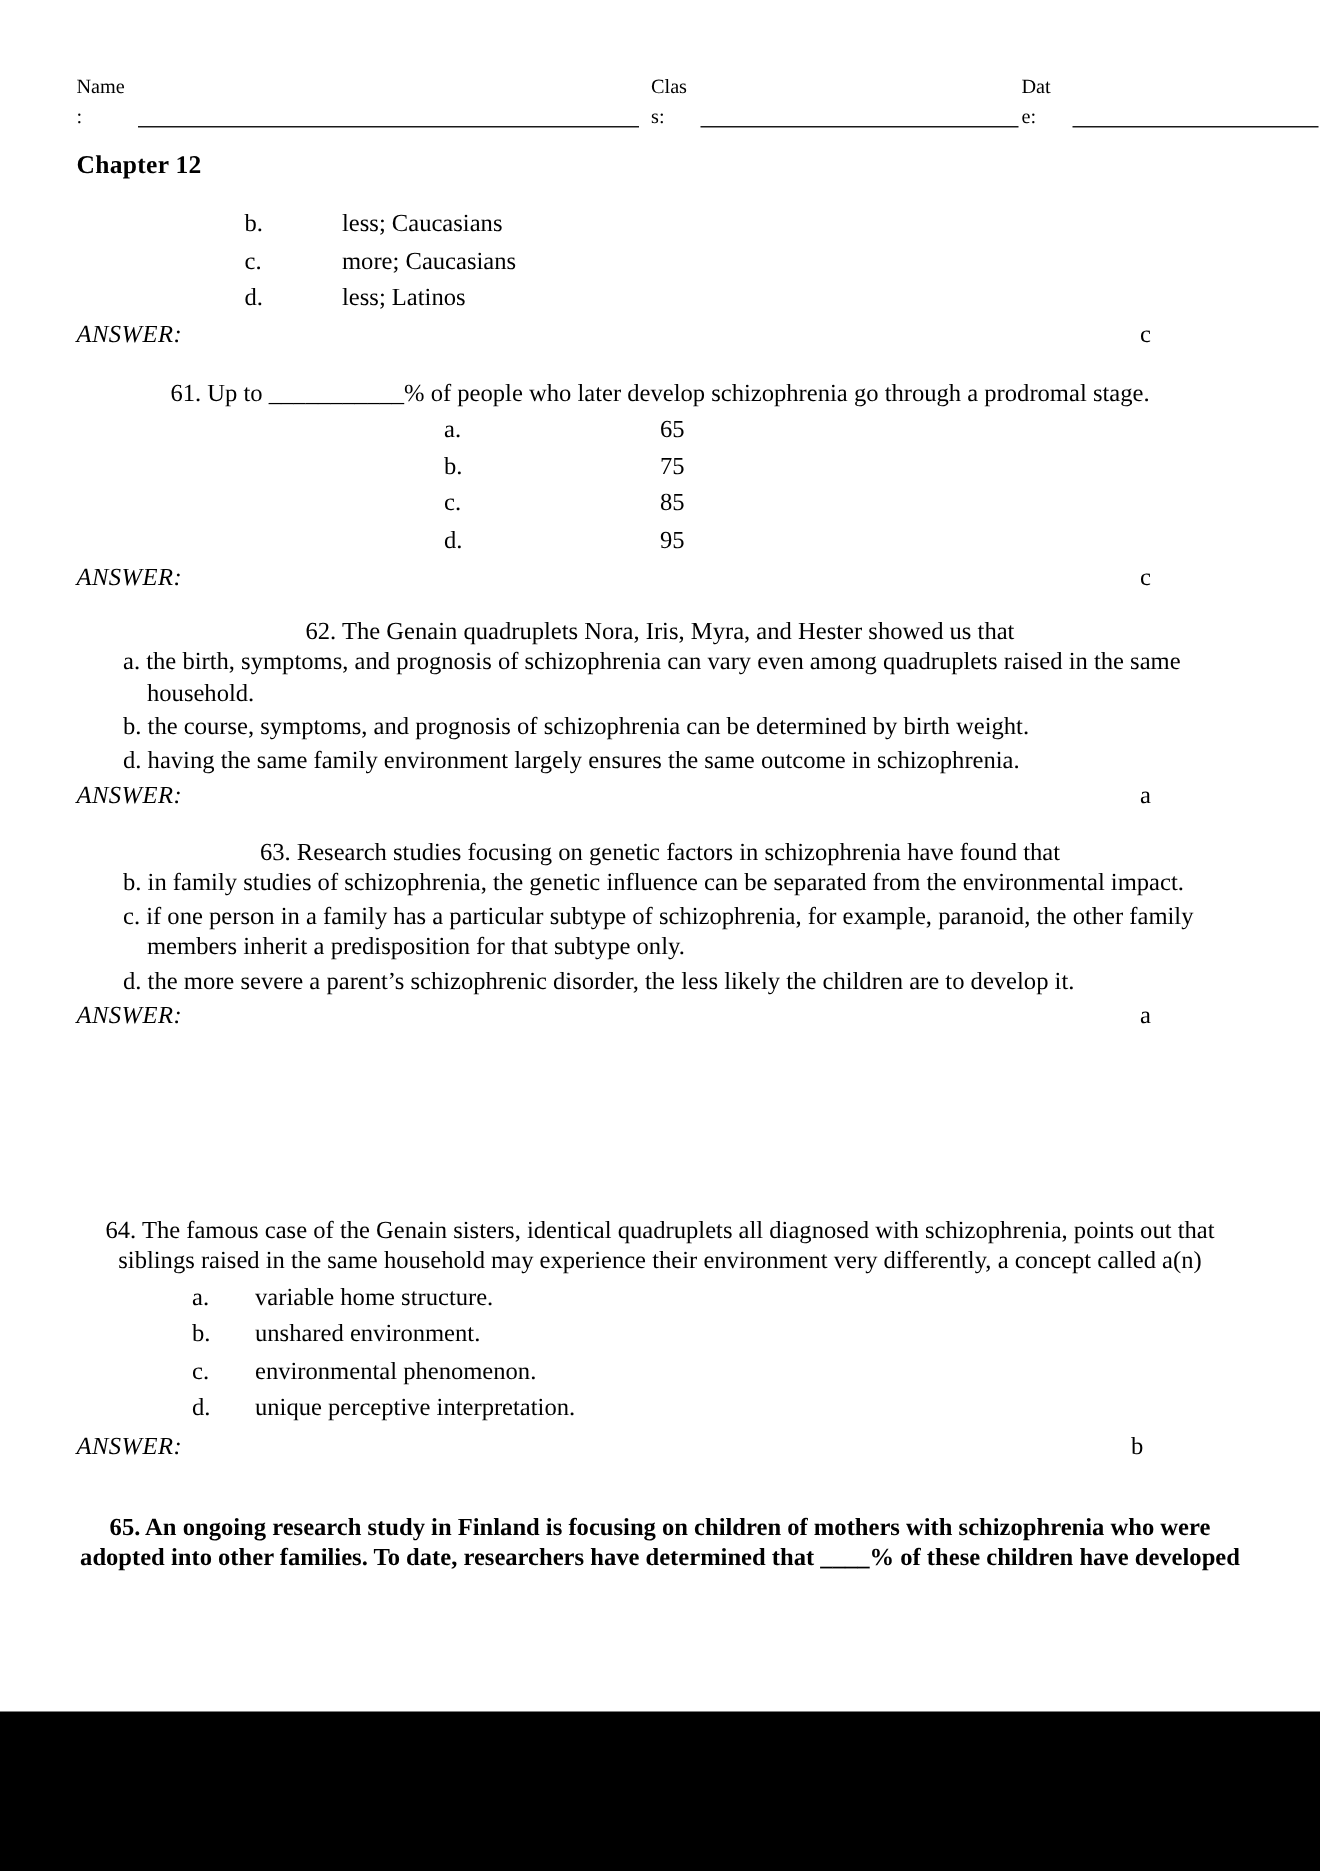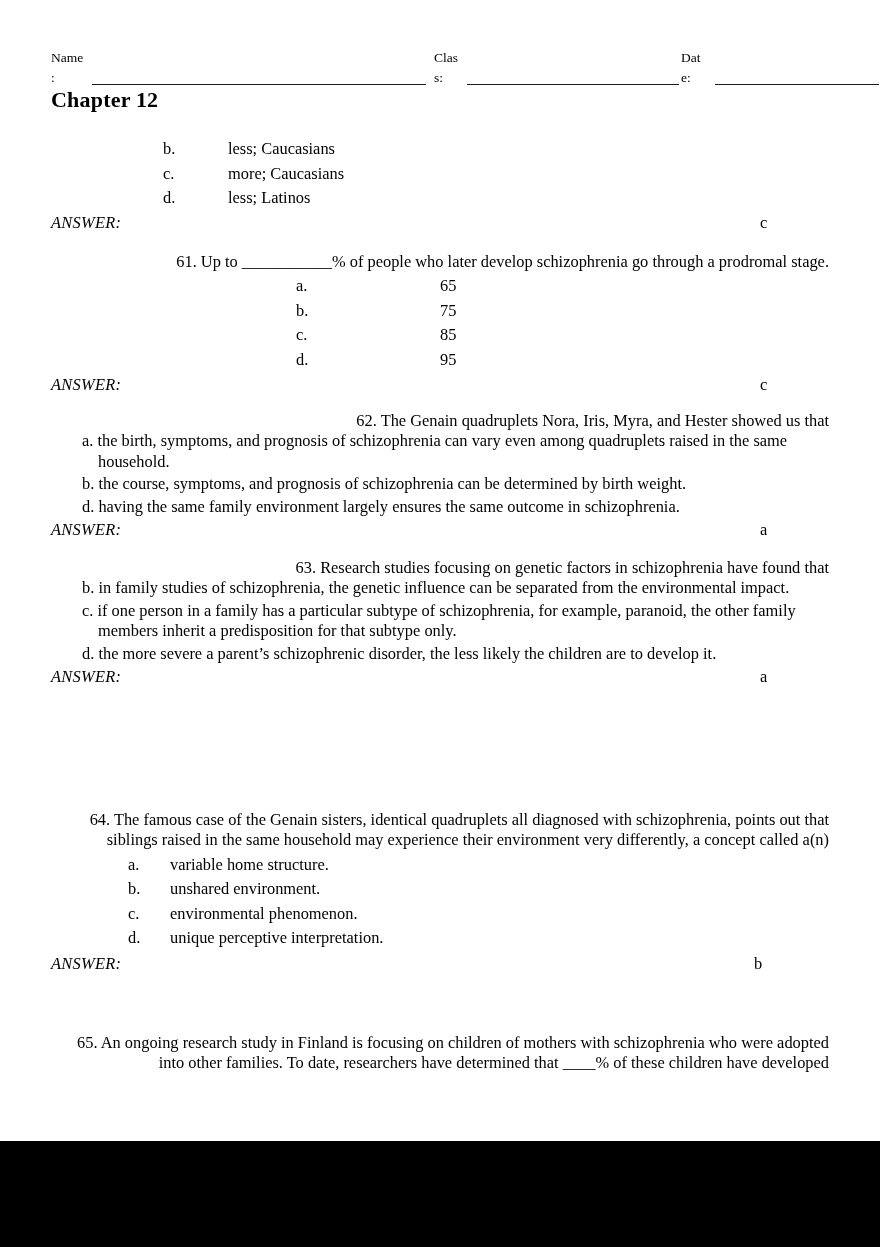--- a/index.html
+++ b/index.html
@@ -69,39 +69,39 @@
   #field-class { left: 383px; width: 250px; }
   #field-class .hdr-rule { left: 33px; width: 212px; }
   
   #field-date { left: 630px; width: 200px; }
   #field-date .hdr-rule { left: 34px; width: 164px; }
 
   
   .chapter-title {
     position: absolute;
     left: 51px;
-    top: 87px;
+    top: 100px;
     font-family: "Liberation Serif", "DejaVu Serif", serif;
     font-weight: bold;
-    font-size: 22px;
+    font-size: 17px;
     letter-spacing: 0.2px;
   }
 
   
   .block {
     position: absolute;
     left: 51px;
     width: 778px;
     font-size: 16.4px;
     line-height: 20.3px;
   }
 
   .q-stem {
     margin: 0;
-    text-align: right;
+    text-align: center;
   }
 
   
   .opt-row {
     display: flex;
     align-items: baseline;
     line-height: 24.5px;
   }
   .opt-letter {
     flex: 0 0 auto;
@@ -273,19 +273,19 @@
         <span class="opt-letter">d.</span>
         <span class="opt-text">unique perceptive interpretation.</span>
       </div>
     </div>
     <div class="answer-line" style="margin-top:3px;">
       <span class="answer-label">ANSWER:</span>
       <span class="answer-value" style="left:703px;">b</span>
     </div>
   </div>
 
-  <div class="block" style="top:1033px;">
+  <div class="block" style="top:1008px;font-weight:bold;">
     <p class="q-stem">65. An ongoing research study in Finland is focusing on children of mothers with schizophrenia who were adopted into other families. To date, researchers have determined that ____% of these children have developed</p>
   </div>
 
 </div>
 
 <div class="bottom-band"></div>
 
 </body></html>

